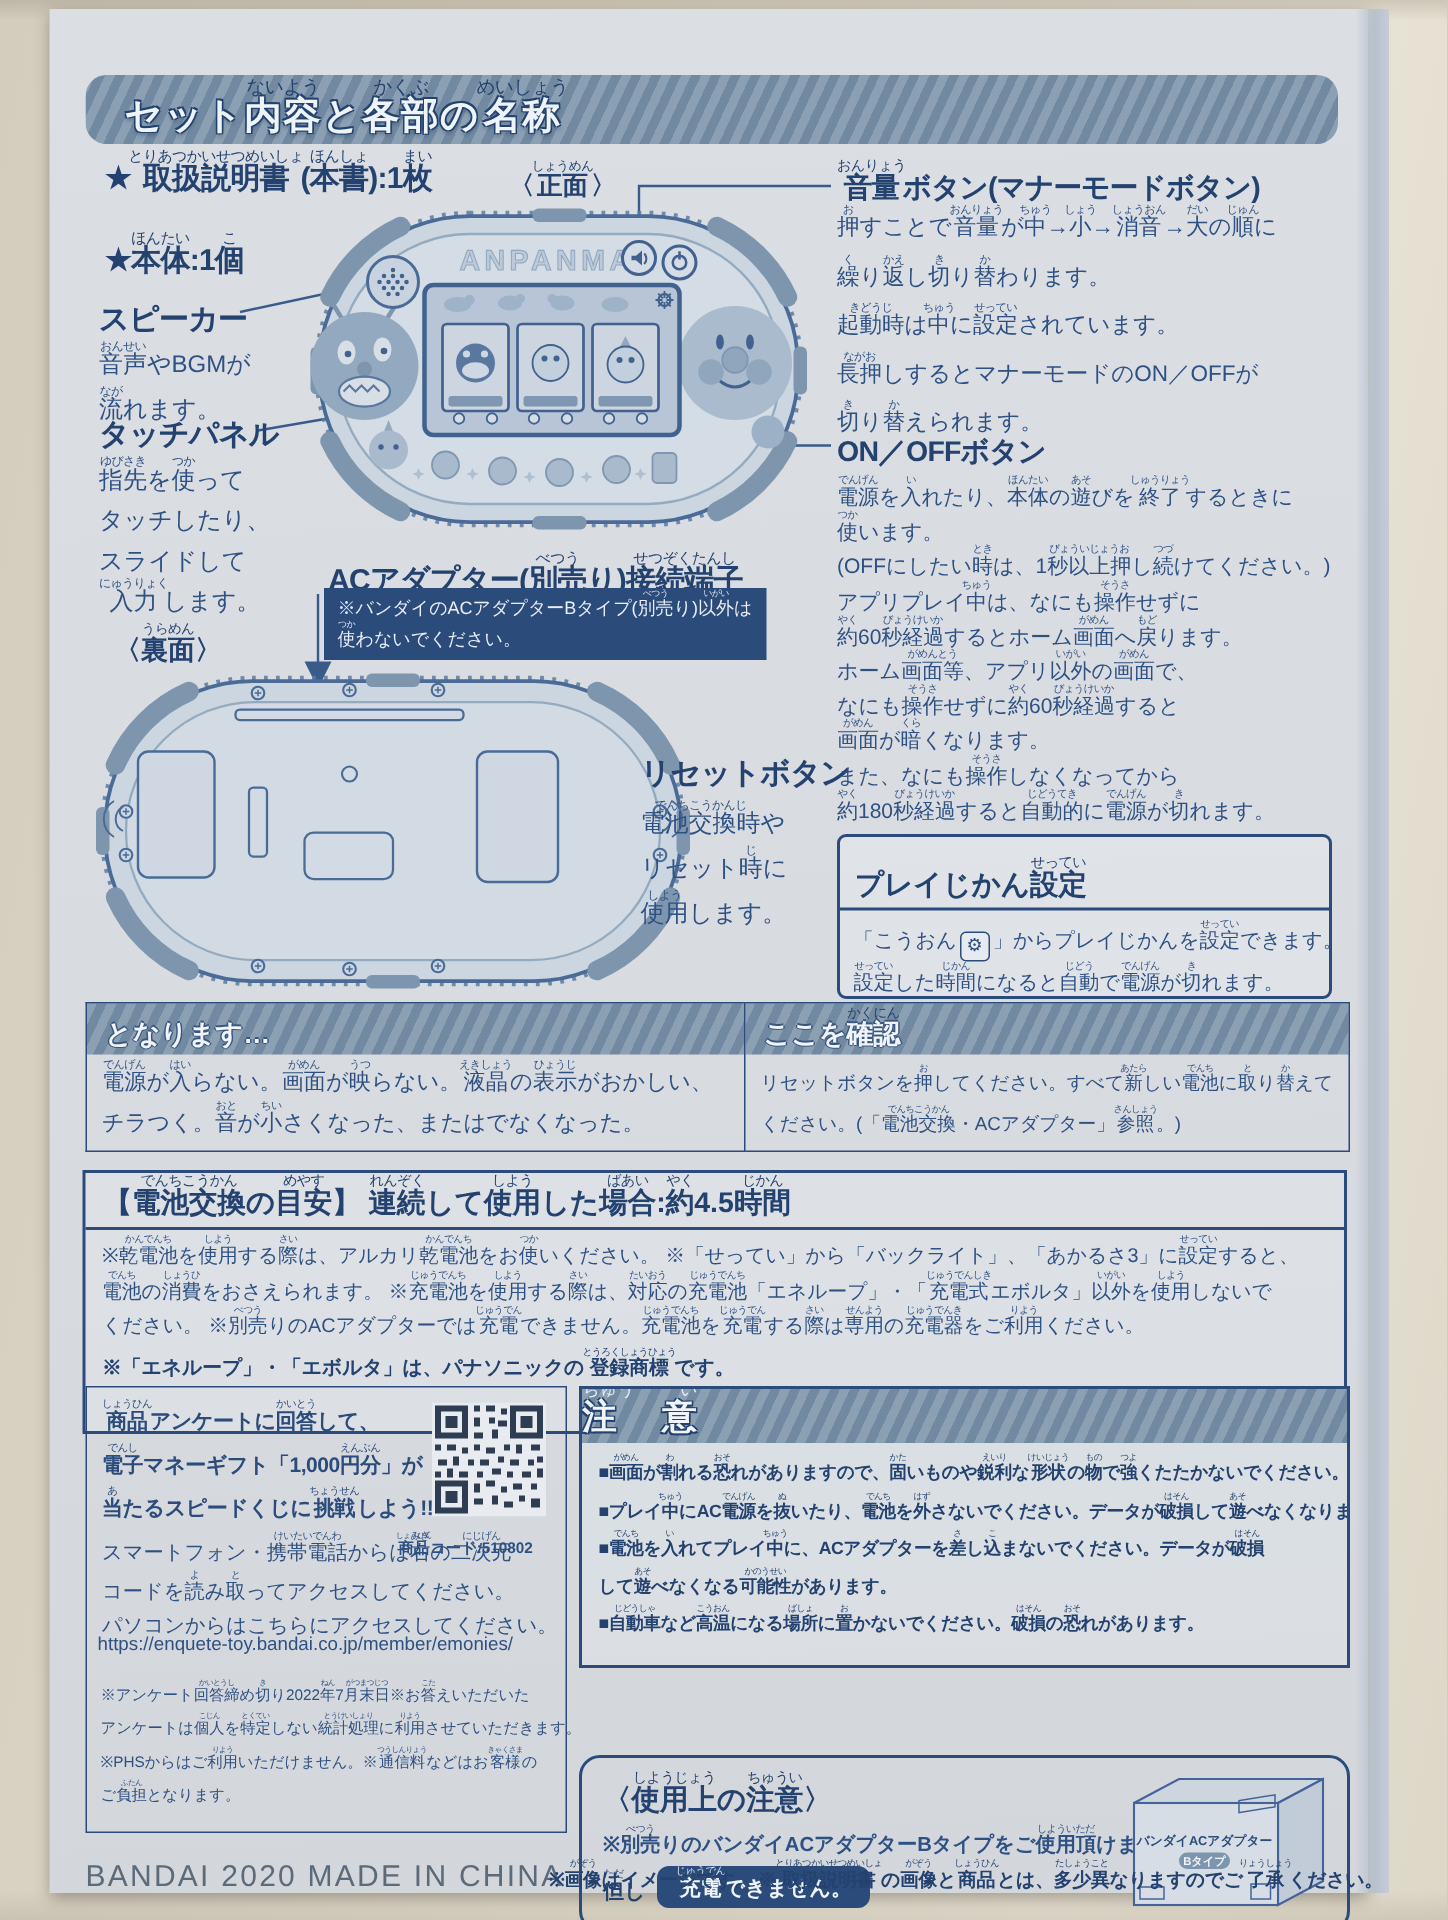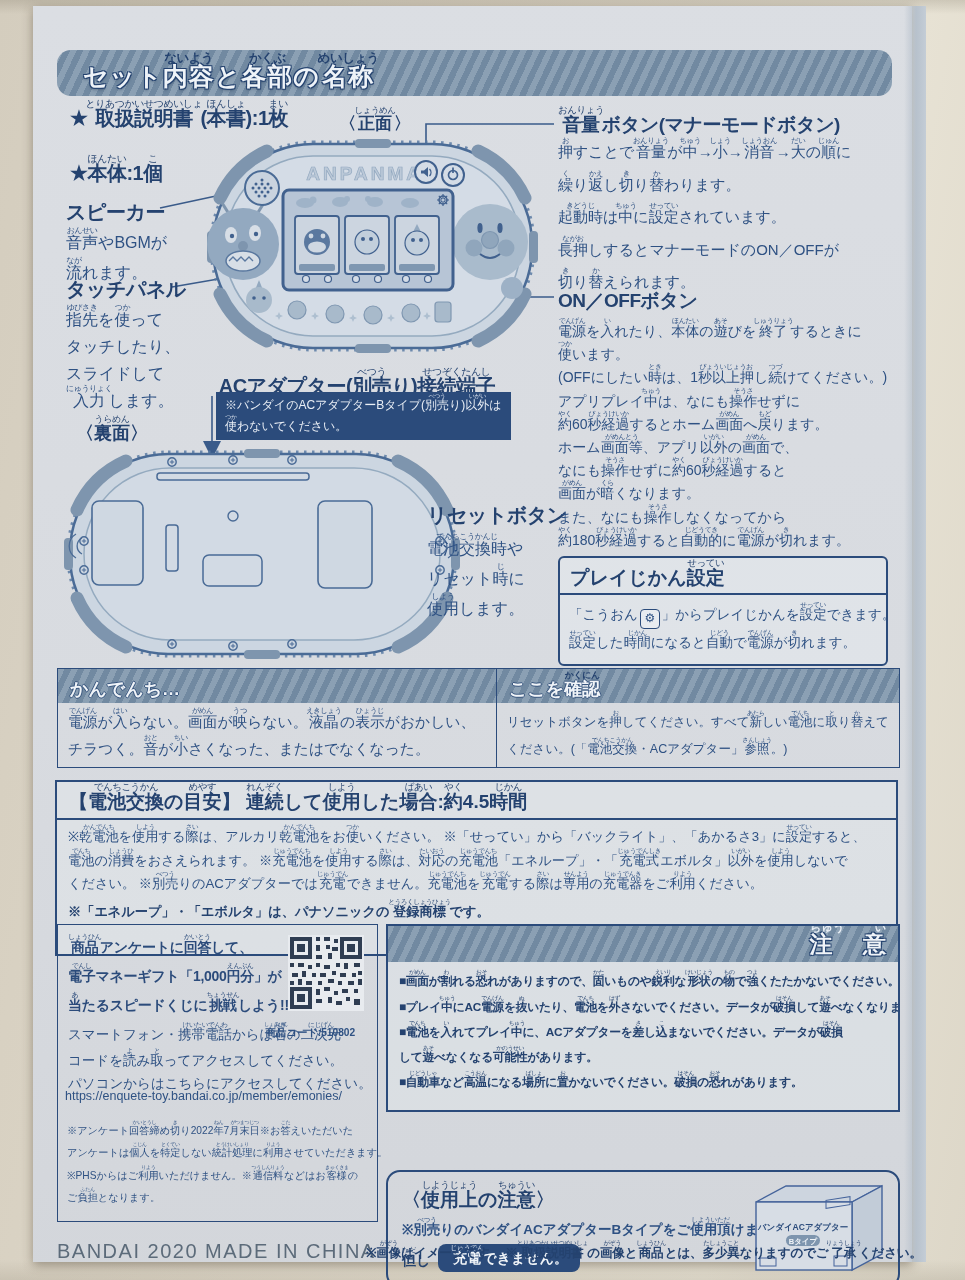--- a/index.html
+++ b/index.html
@@ -16,45 +16,45 @@
     background:linear-gradient(90deg,rgba(150,165,180,.0),#b7c1cc 55%,#c4cdd6 100%);}
   .abs{position:absolute;}
   .lbl{font-weight:bold;color:#24426f;font-size:20px;letter-spacing:-0.5px;white-space:nowrap;}
   .desc{color:#2e5183;font-size:16px;line-height:30px;white-space:nowrap;font-weight:500;}
   .cap{font-weight:bold;color:#24426f;font-size:17px;white-space:nowrap;}
   ruby{ruby-align:center;}
   rt{font-size:.5em;font-weight:500;letter-spacing:-.5px;}
   .bar{background:#7e95ab;background-image:repeating-linear-gradient(115deg,rgba(255,255,255,.10) 0 6px,rgba(36,66,100,.14) 6px 12px);}
   .bar-title{color:#eef3f8;font-weight:bold;font-size:25px;letter-spacing:1px;white-space:nowrap;
     text-shadow:-1px -1px 0 #24426f,1px -1px 0 #24426f,-1px 1px 0 #24426f,1px 1px 0 #24426f,0 2px 3px rgba(20,40,70,.4);}
-  .bar-title rt,.cellhead rt,.cauthead rt{color:#24426f;text-shadow:none;font-weight:700;}
+  .bar-title rt,.cellhead rt,.cauthead rt{color:#24426f;text-shadow:none;font-weight:400;}
   .hdrbar{left:57px;top:50px;width:835px;height:46px;border-radius:14px;display:flex;align-items:flex-end;padding:0 0 3px 26px;box-sizing:border-box;}
   .navybox{background:#2b4b7b;color:#e9eef5;font-size:12px;line-height:21px;padding:3px 9px;white-space:nowrap;font-weight:500;}
   .navybox rt{color:#dfe7f1;}
   .pbox{border:2px solid #2b4b7b;border-radius:6px;background:rgba(233,237,242,.45);box-sizing:border-box;}
-  .pbox .bhead{font-size:19px;font-weight:bold;color:#24426f;padding:6px 10px 2px 10px;border-bottom:2px solid #2b4b7b;white-space:nowrap;}
+  .pbox .bhead{font-size:19px;font-weight:bold;color:#24426f;padding:6px 10px 2px 10px;border-bottom:2px solid #2b4b7b;white-space:nowrap;margin-top:12px;}
   .pbox .bbody{padding:6px 9px;font-size:13.5px;line-height:26px;color:#2e5183;white-space:nowrap;font-weight:500;}
   .gearchip{display:inline-block;width:18px;height:18px;line-height:17px;text-align:center;border:1.5px solid #2b4b7b;border-radius:4px;font-size:12px;color:#2e5183;background:#e7ebf0;vertical-align:-3px;margin:0 2px;}
   table.tt{border-collapse:collapse;}
   .tt td{border:1.8px solid #2b4b7b;padding:0;vertical-align:top;}
   .cellhead{height:32px;display:flex;align-items:flex-end;padding:0 0 2px 12px;color:#f0f4f8;font-weight:bold;font-size:18px;white-space:nowrap;
     text-shadow:-1px 0 0 #3a577f,1px 0 0 #3a577f,0 1px 0 #3a577f,0 -1px 0 #3a577f;}
   .cellbody{padding:6px 10px 4px 10px;color:#2e5183;font-weight:500;white-space:nowrap;}
   .batbox{border:2px solid #2b4b7b;box-sizing:border-box;background:rgba(233,237,242,.35);}
   .bathead{font-size:19px;font-weight:bold;color:#24426f;padding:5px 12px 3px 12px;border-bottom:2px solid #2b4b7b;white-space:nowrap;}
   .batbody{padding:5px 11px 2px 11px;font-size:13.2px;line-height:23.5px;color:#2e5183;white-space:nowrap;font-weight:500;}
   .batnote{padding:0 11px 4px 11px;font-size:13.2px;line-height:22px;color:#24426f;font-weight:bold;white-space:nowrap;}
   .svbox{border:1.8px solid #2b4b7b;box-sizing:border-box;}
   .sv-main{font-size:14px;font-weight:600;color:#2b4b7b;line-height:29px;white-space:nowrap;letter-spacing:-.3px;}
   .sv-mid{font-size:13.5px;line-height:23.5px;color:#2e5183;white-space:nowrap;font-weight:500;}
   .sv-url{font-size:12.5px;color:#2e5183;white-space:nowrap;font-weight:500;}
   .sv-note{font-size:10.2px;line-height:21.3px;color:#2e5183;white-space:nowrap;font-weight:500;}
   .sv-code{font-size:10.2px;color:#2e5183;white-space:nowrap;font-weight:600;}
   .cautbox{border:2px solid #2b4b7b;box-sizing:border-box;background:rgba(233,237,242,.3);}
-  .cauthead{height:34px;display:flex;align-items:flex-end;justify-content:flex-end;padding-bottom:2px;}
+  .cauthead{height:34px;display:flex;align-items:flex-end;justify-content:flex-start;padding-bottom:2px;}
   .cauthead span{color:#f0f4f8;font-weight:bold;font-size:23px;letter-spacing:12px;
     text-shadow:-1px -1px 0 #24426f,1px -1px 0 #24426f,-1px 1px 0 #24426f,1px 1px 0 #24426f;}
   .cauthead rt{color:#e8eef5;letter-spacing:0;}
   .cautitem{font-size:11.8px;line-height:24.5px;color:#24426f;font-weight:600;letter-spacing:-.3px;white-space:nowrap;margin-bottom:1px;}
   .usebox{border:2px solid #2b4b7b;border-radius:14px;box-sizing:border-box;}
   .use-title{font-size:19px;font-weight:bold;color:#24426f;white-space:nowrap;}
   .use-line{font-size:13.5px;color:#2e5183;font-weight:600;white-space:nowrap;}
   .use-row{display:flex;align-items:center;gap:8px;}
   .tadashi{font-size:14px;font-weight:bold;color:#24426f;}
   .badge{background:#2b4b7b;color:#f0f4f8;font-size:14px;font-weight:bold;padding:3px 12px 4px 12px;border-radius:8px;white-space:nowrap;}
@@ -304,21 +304,21 @@
         <span>「こうおん</span><span class="gearchip">⚙</span><span>」からプレイじかんを<ruby>設定<rt>せってい</rt></ruby>できます。</span>
       </div>
       <div><ruby>設定<rt>せってい</rt></ruby>した<ruby>時間<rt>じかん</rt></ruby>になると<ruby>自動<rt>じどう</rt></ruby>で<ruby>電源<rt>でんげん</rt></ruby>が<ruby>切<rt>き</rt></ruby>れます。</div>
     </div>
   </div>
 
   <table class="tt abs" style="left:57px;top:668px;">
     <tbody>
         <tr>
       <td style="width:438px;">
-        <div class="cellhead bar">かんでんち…</div>
+        <div class="cellhead bar">となります…</div>
         <div class="cellbody" style="font-size:14.8px;line-height:27px;"><ruby>電源<rt>でんげん</rt></ruby>が<ruby>入<rt>はい</rt></ruby>らない。<ruby>画面<rt>がめん</rt></ruby>が<ruby>映<rt>うつ</rt></ruby>らない。<ruby>液晶<rt>えきしょう</rt></ruby>の<ruby>表示<rt>ひょうじ</rt></ruby>がおかしい、<br>チラつく。<ruby>音<rt>おと</rt></ruby>が<ruby>小<rt>ちい</rt></ruby>さくなった、またはでなくなった。</div>
       </td>
       <td style="width:396px;">
         <div class="cellhead bar">ここを<ruby>確認<rt>かくにん</rt></ruby></div>
         <div class="cellbody" style="font-size:12.5px;line-height:27px;">リセットボタンを<ruby>押<rt>お</rt></ruby>してください。すべて<ruby>新<rt>あたら</rt></ruby>しい<ruby>電池<rt>でんち</rt></ruby>に<ruby>取<rt>と</rt></ruby>り<ruby>替<rt>か</rt></ruby>えて<br>ください。(「<ruby>電池交換<rt>でんちこうかん</rt></ruby>・ACアダプター」<ruby>参照<rt>さんしょう</rt></ruby>。)</div>
       </td>
     </tr>
   </tbody>
     </table>
 

